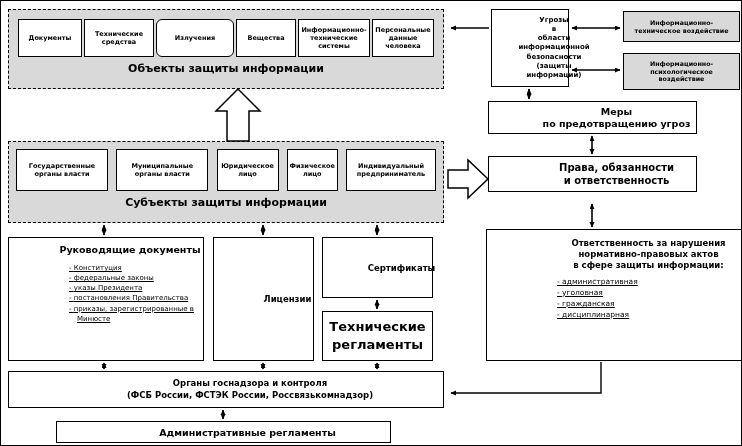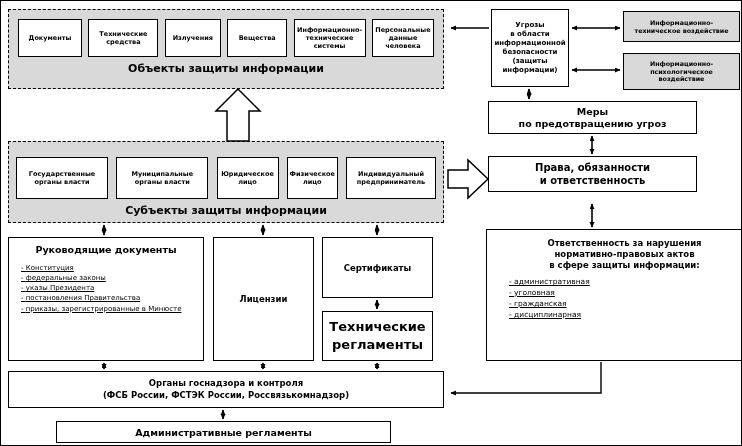--- a/index.html
+++ b/index.html
@@ -1,40 +1,40 @@
 <!DOCTYPE html>
 <html><head>
 <meta charset="utf-8">
 <style>
   html,body{margin:0;padding:0;background:#fff;}
   .canvas{
     position:relative;width:742px;height:446px;background:#fff;
     font-family:"DejaVu Sans",sans-serif;color:#000;
     border:1px solid #000;box-sizing:border-box;overflow:hidden;
   }
-  .box{position:absolute;border:1px solid #000;background:#fff;box-sizing:border-box;}
+  .box{position:absolute;border:1px solid #000;background:#fff;box-sizing:border-box;padding-left:48px;}
   .gray{background:#d9d9d9;}
   .center-text{display:flex;flex-direction:column;align-items:center;justify-content:center;text-align:center;}
   .bold{font-weight:bold;}
   .dashed-group{
     position:absolute;border:1.6px dashed #000;background:#d9d9d9;box-sizing:border-box;
   }
   .items-row{display:flex;justify-content:space-between;align-items:stretch;}
   .objects-row{padding:9px 9px 0 9px;}
-  .subjects-row{padding:15px 7px 0 7px;align-items:flex-end;}
+  .subjects-row{padding:7px 7px 0 7px;align-items:flex-end;}
   .item-box{
     border:1px solid #000;background:#fff;box-sizing:border-box;
     display:flex;align-items:center;justify-content:center;text-align:center;
     font-weight:bold;font-size:6.5px;line-height:1.25;padding:2px 2px;
   }
   .objects-row .item-box{height:38px;}
   .subjects-row .item-box{height:42px;}
   .objects-row .item-box:nth-child(1){width:64px;}
   .objects-row .item-box:nth-child(2){width:70px;}
-  .objects-row .item-box:nth-child(3){width:56px;}
+  .objects-row .item-box:nth-child(3){width:78px;border-radius:6px;}
   .objects-row .item-box:nth-child(4){width:60px;}
   .objects-row .item-box:nth-child(5){width:72px;}
   .objects-row .item-box:nth-child(6){width:62px;}
   .subjects-row .item-box:nth-child(1){width:92px;}
   .subjects-row .item-box:nth-child(2){width:92px;}
   .subjects-row .item-box:nth-child(3){width:62px;}
   .subjects-row .item-box:nth-child(4){width:51px;}
   .subjects-row .item-box:nth-child(5){width:90px;}
   .group-label{text-align:center;font-weight:bold;font-size:11px;margin-top:5px;}
   .dash-list{list-style:none;margin:3px 0 0 0;padding:0 2px 0 8px;}

